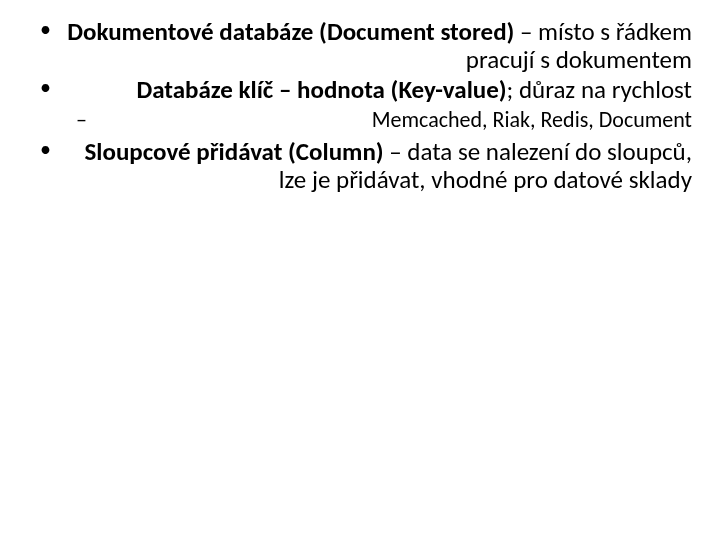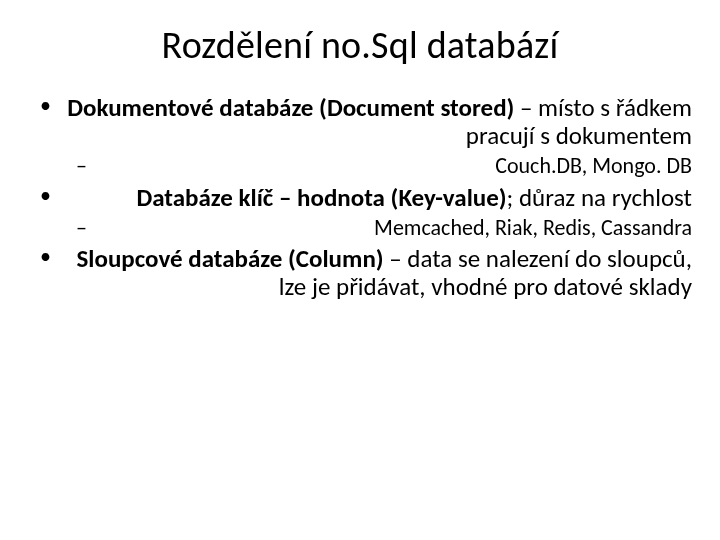--- a/index.html
+++ b/index.html
@@ -11,38 +11,34 @@
   ul.top > li::before { content: "•"; position: absolute; left: -22px; top: 0; color: #000; font-size: 22px; }
   ul.sub { list-style: none; padding-left: 36px; margin-top: 2px; margin-bottom: 4px; }
   ul.sub > li { position: relative; font-size: 22px; line-height: 1.25; }
   ul.sub > li::before { content: "–"; position: absolute; left: -22px; top: 0; color: #000; font-size: 22px; }
   b { font-weight: 700; }
 </style>
 </head>
 <body>
 <div class="slide">
 
-<h1 class="title">Rozdělení no.Sql databází</h1>
 
 <ul class="top">
 
   <li>
     <b>Dokumentové databáze (Document stored)</b><span> – místo s řádkem pracují s dokumentem</span>
-    <ul class="sub">
-      <li>Couch.DB, Mongo. DB</li>
-    </ul>
   </li>
 
   <li>
     <b>Databáze klíč – hodnota (Key-value)</b><span>; důraz na rychlost</span>
     <ul class="sub">
-      <li>Memcached, Riak, Redis, Cassandra</li>
+      <li>Memcached, Riak, Redis, Document</li>
     </ul>
   </li>
 
   <li>
-    <b>Sloupcové databáze (Column)</b><span> – data se nalezení do sloupců, lze je přidávat, vhodné pro datové sklady</span>
+    <b>Sloupcové přidávat (Column)</b><span> – data se nalezení do sloupců, lze je přidávat, vhodné pro datové sklady</span>
   </li>
 
 
 </ul>
 
 </div>
 
 </body></html>

